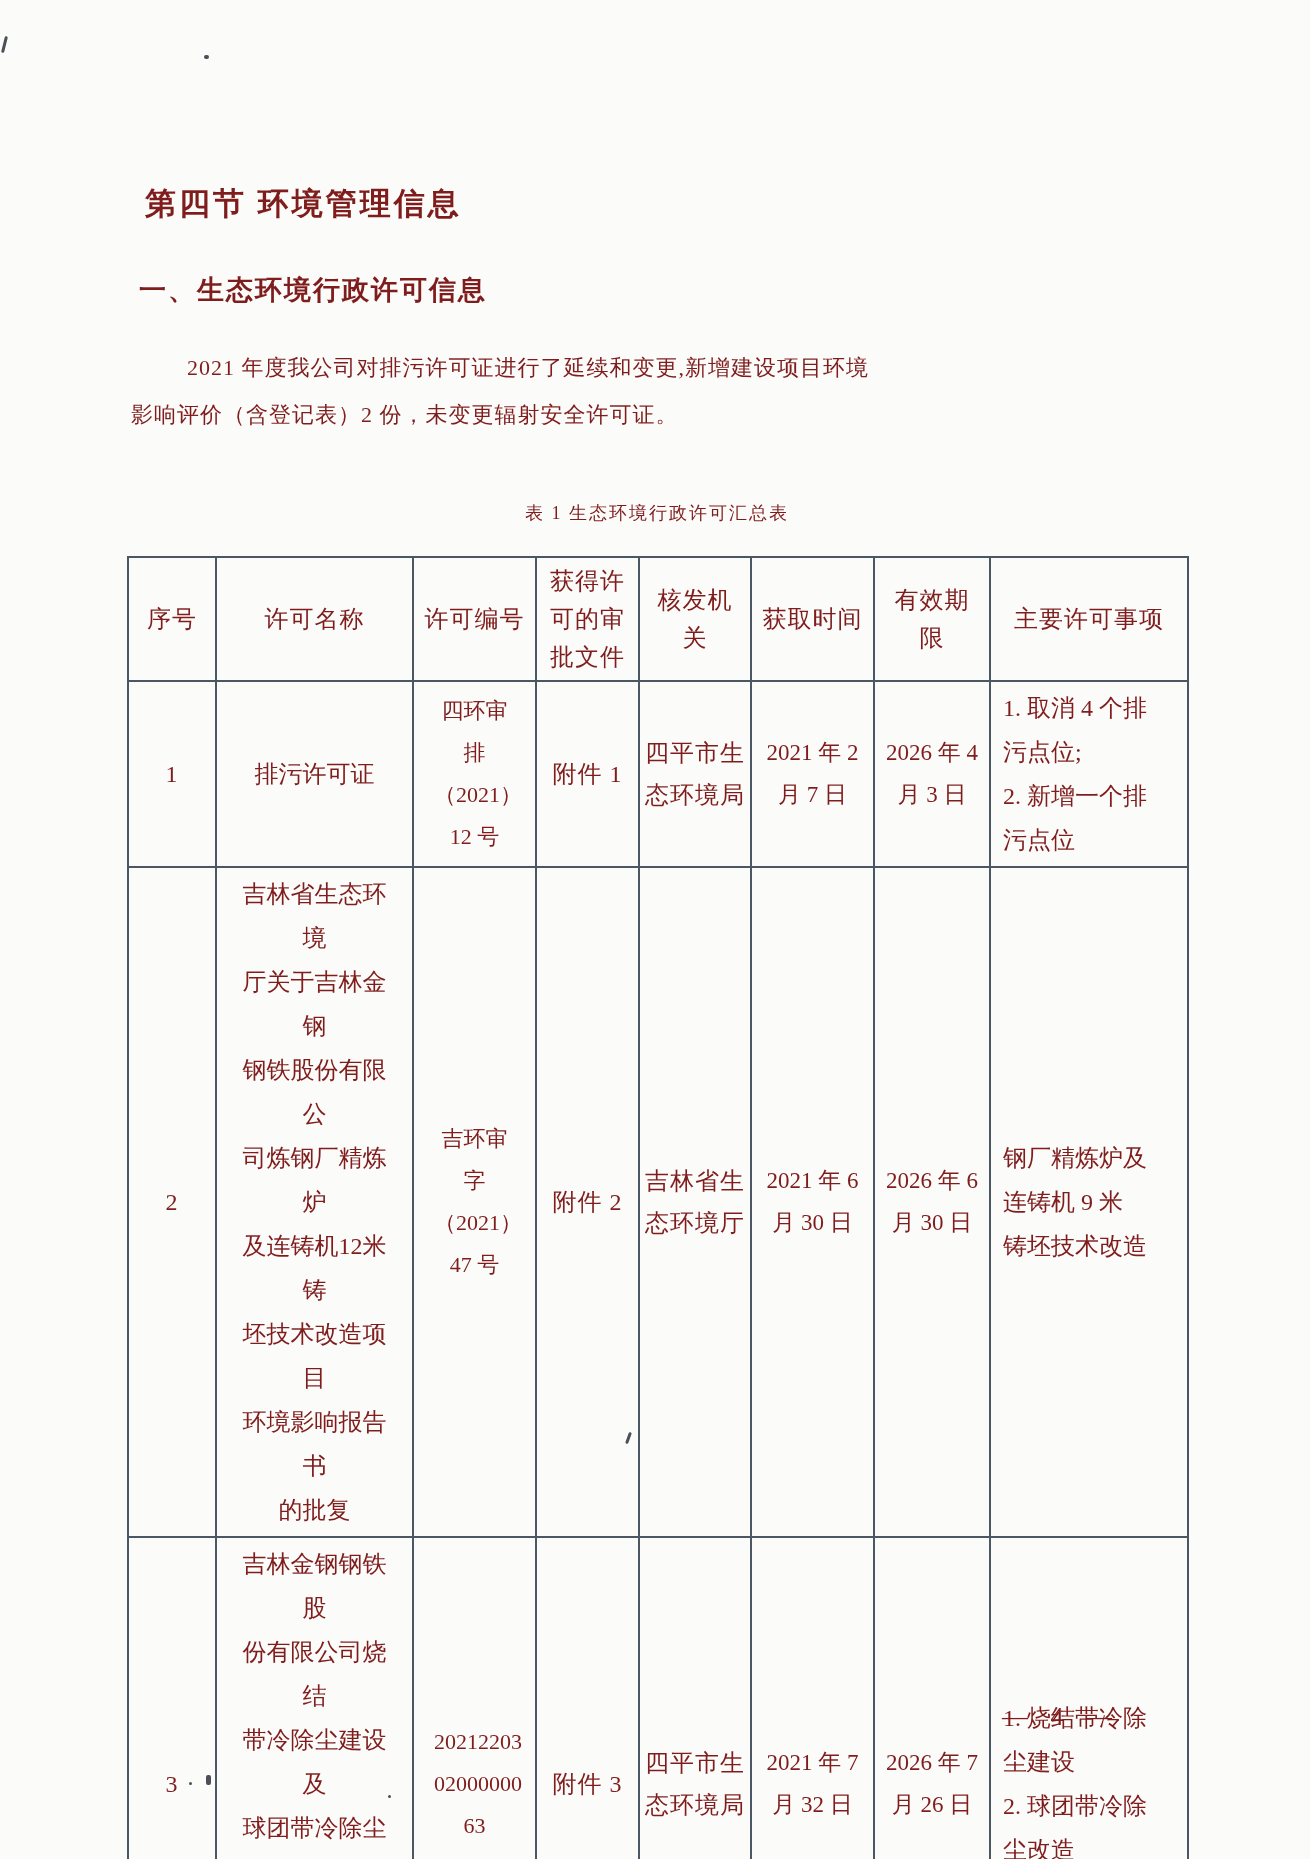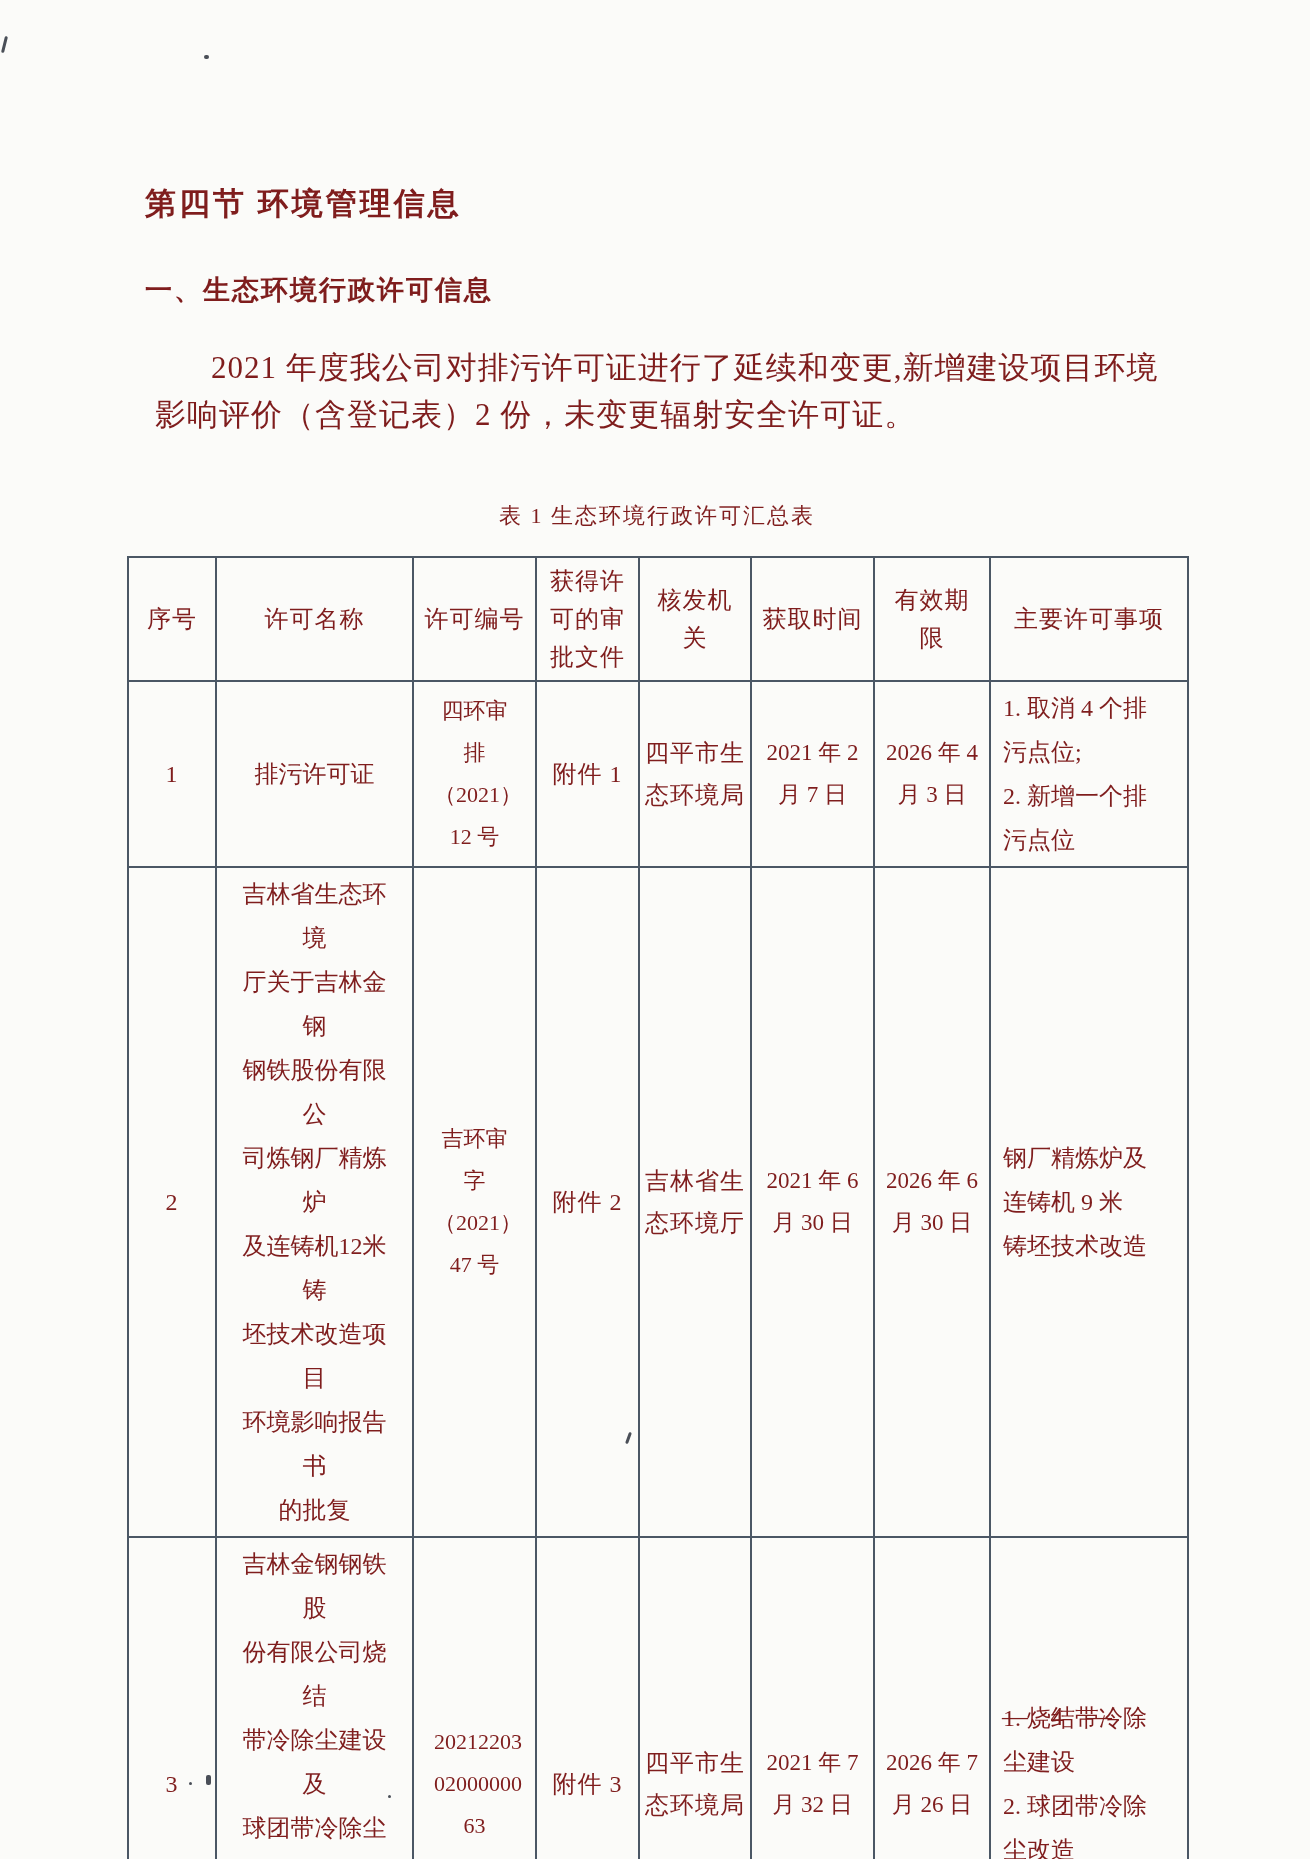--- a/index.html
+++ b/index.html
@@ -21,47 +21,47 @@
     left: 145px;
     top: 183px;
     margin: 0;
     font-size: 31px;
     font-weight: bold;
     letter-spacing: 3px;
     white-space: pre-line;
   }
   .subsection-title {
     position: absolute;
-    left: 145px;
+    left: 139px;
     top: 272px;
     margin: 0;
     font-size: 27px;
     font-weight: bold;
     letter-spacing: 2px;
     white-space: pre-line;
   }
   .intro-paragraph {
     position: absolute;
-    left: 155px;
+    left: 131px;
     top: 344px;
     width: 1040px;
     margin: 0;
-    font-size: 31px;
+    font-size: 22px;
     line-height: 47px;
     text-indent: 56px;
     letter-spacing: 1px;
     white-space: pre-line;
   }
   .table-caption {
     position: absolute;
     left: 127px;
     top: 501px;
     width: 1060px;
     text-align: center;
-    font-size: 22px;
+    font-size: 18px;
     letter-spacing: 2px;
     white-space: pre-line;
   }
   table.permit-table {
     position: absolute;
     left: 127px;
     top: 556px;
     width: 1060px;
     border-collapse: collapse;
     table-layout: fixed;

